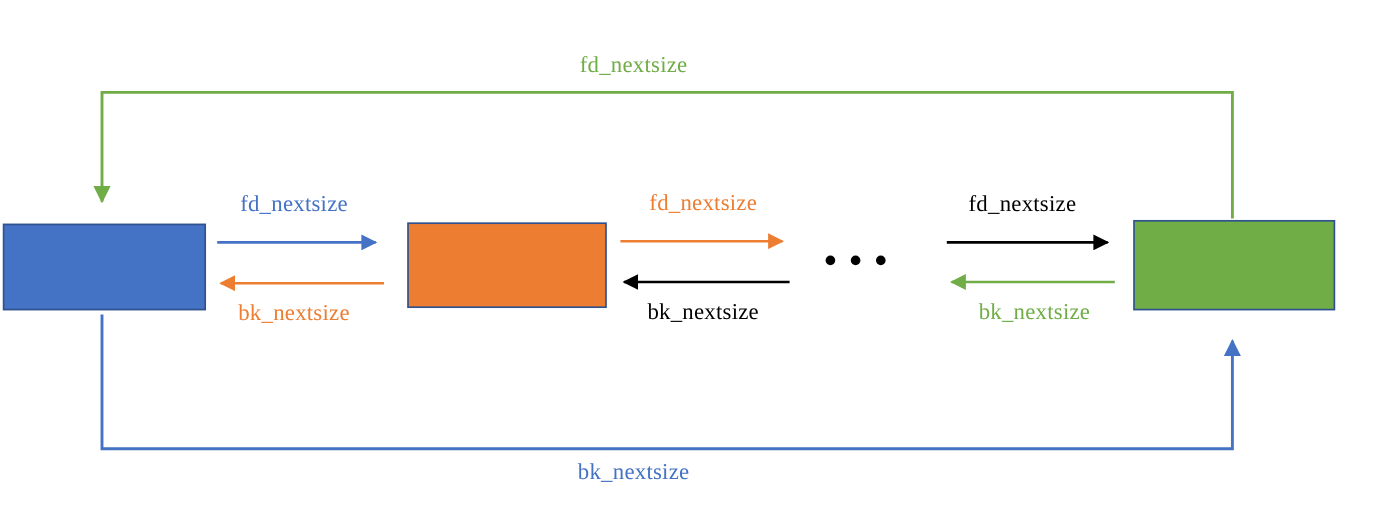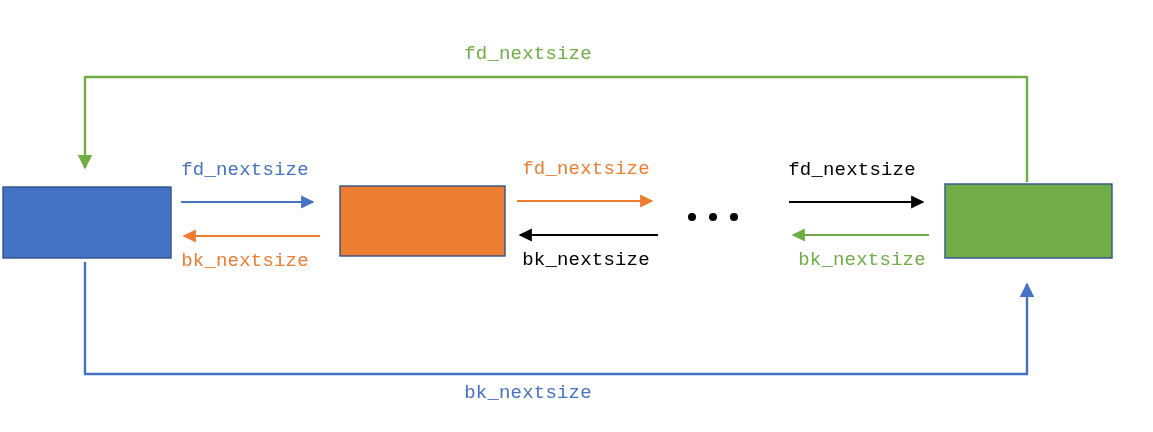--- a/index.html
+++ b/index.html
@@ -21,21 +21,21 @@
     position: absolute;
     left: 0;
     top: 0;
     width: 1153px;
     height: 432px;
   }
   .node-label,
   .edge-label {
     position: absolute;
     white-space: nowrap;
-    font-family: Liberation Mono, monospace;
+    font-family: Liberation Serif, serif;
     font-size: 19px;
     line-height: 1;
     letter-spacing: 0.2px;
   }
   .edge-label {
     transform: translateX(-50%);
   }
   .ellipsis-dots {
     position: absolute;
     transform: translate(-50%, -50%);

